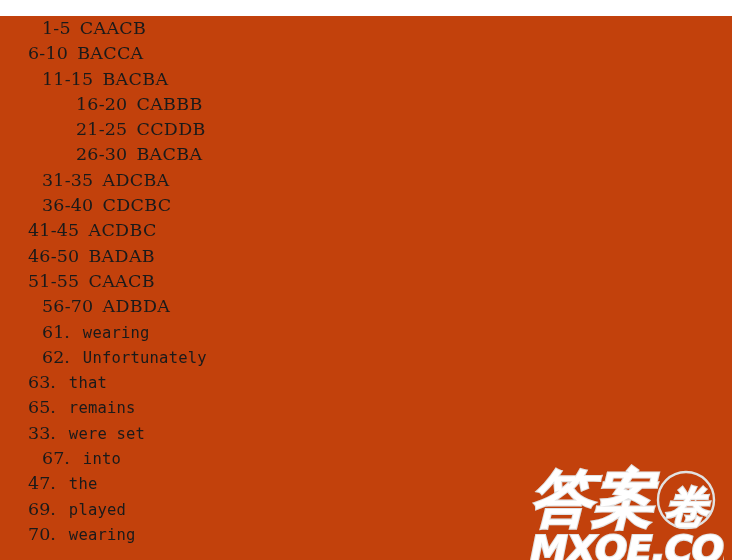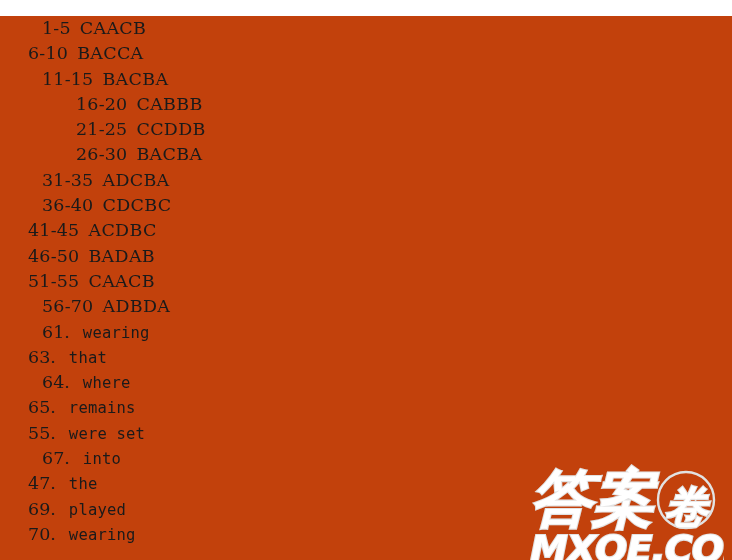--- a/index.html
+++ b/index.html
@@ -124,24 +124,24 @@
       <li class="answer-line mc indent-2"><span class="range">16-20</span><span class="gap"></span><span class="letters">CABBB</span></li>
       <li class="answer-line mc indent-2"><span class="range">21-25</span><span class="gap"></span><span class="letters">CCDDB</span></li>
       <li class="answer-line mc indent-2"><span class="range">26-30</span><span class="gap"></span><span class="letters">BACBA</span></li>
       <li class="answer-line mc indent-0"><span class="range">31-35</span><span class="gap"></span><span class="letters">ADCBA</span></li>
       <li class="answer-line mc indent-0"><span class="range">36-40</span><span class="gap"></span><span class="letters">CDCBC</span></li>
       <li class="answer-line mc indent-1"><span class="range">41-45</span><span class="gap"></span><span class="letters">ACDBC</span></li>
       <li class="answer-line mc indent-1"><span class="range">46-50</span><span class="gap"></span><span class="letters">BADAB</span></li>
       <li class="answer-line mc indent-1"><span class="range">51-55</span><span class="gap"></span><span class="letters">CAACB</span></li>
       <li class="answer-line mc indent-0"><span class="range">56-70</span><span class="gap"></span><span class="letters">ADBDA</span></li>
       <li class="answer-line wd indent-0"><span class="num">61.</span><span class="gap-wide"></span><span class="word">wearing</span></li>
+      <li class="answer-line wd indent-0"><span class="num">62.</span><span class="gap-wide"></span><span class="word">Unfortunately</span></li>
       <li class="answer-line wd indent-1"><span class="num">63.</span><span class="gap-wide"></span><span class="word">that</span></li>
-      <li class="answer-line wd indent-0"><span class="num">64.</span><span class="gap-wide"></span><span class="word">where</span></li>
       <li class="answer-line wd indent-1"><span class="num">65.</span><span class="gap-wide"></span><span class="word">remains</span></li>
-      <li class="answer-line wd indent-1"><span class="num">55.</span><span class="gap-wide"></span><span class="word">were set</span></li>
+      <li class="answer-line wd indent-1"><span class="num">33.</span><span class="gap-wide"></span><span class="word">were set</span></li>
       <li class="answer-line wd indent-0"><span class="num">67.</span><span class="gap-wide"></span><span class="word">into</span></li>
       <li class="answer-line wd indent-1"><span class="num">47.</span><span class="gap-wide"></span><span class="word">the</span></li>
       <li class="answer-line wd indent-1"><span class="num">69.</span><span class="gap-wide"></span><span class="word">played</span></li>
       <li class="answer-line wd indent-1"><span class="num">70.</span><span class="gap-wide"></span><span class="word">wearing</span></li>
     </ul>
 
   <div id="watermark">
     <svg width="196" height="108" viewBox="0 0 196 108" xmlns="http://www.w3.org/2000/svg">
       <text class="wm-cjk" x="2" y="58">答案</text>
       <circle class="wm-ring" cx="158" cy="38" r="28"></circle>

